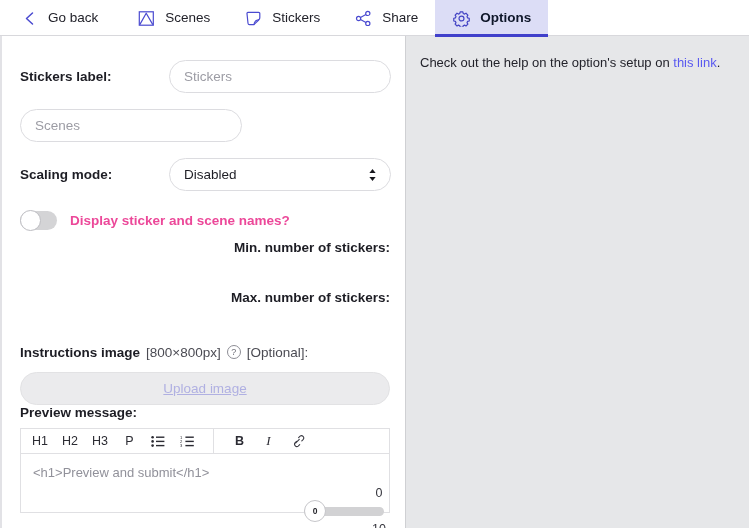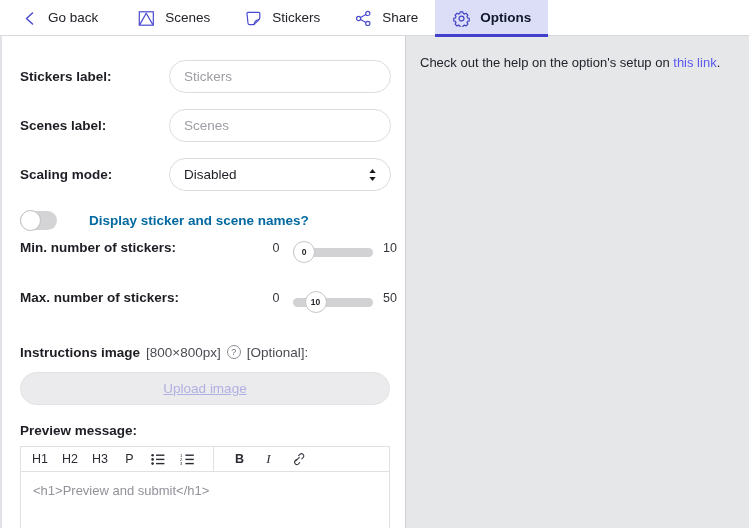--- a/index.html
+++ b/index.html
@@ -147,27 +147,28 @@
     cursor: pointer;
   }
   .toggle .knob {
     position: absolute; left: 0; top: -1px;
     width: 21px; height: 21px;
     border-radius: 50%;
     background: #ffffff;
     border: 1px solid #bdbdc2;
   }
   .toggle-label {
-    font-size: 13.5px; font-weight: bold; color: #0369a1; margin-left: 19px;
+    font-size: 13.5px; font-weight: bold; color: #ec4899;
   }
 
   
   .slider-row {
-    display: flex; align-items: flex-start;
+    display: flex; align-items: flex-end;
     height: 50px;
+    flex-direction: column;
   }
   .slider-lbl {
     font-size: 13.5px; font-weight: bold; color: #1d1d24;
     flex: 0 0 245px;
     line-height: 1;
   }
   .slider-min, .slider-max {
     font-size: 12.5px; color: #35353d;
     width: 22px; text-align: center;
     flex: 0 0 auto;
@@ -223,21 +224,20 @@
     border: 1px solid #e2e2e4;
     display: flex; align-items: center; justify-content: center;
     font-size: 13.5px;
     color: #b0b0e2;
     cursor: pointer;
     text-decoration: underline;
   }
 
   
   .pm-label {
-    margin-top: 18px;
     font-size: 13.5px; font-weight: bold; color: #1d1d24;
   }
   .editor {
     margin-top: 8px;
     width: 370px;
     border: 1px solid #e0e0e3;
     background: #ffffff;
   }
   .editor-toolbar {
     display: flex; align-items: flex-start;
@@ -332,21 +332,20 @@
     <div class="form">
 
       <div class="row">
         <div class="lbl">Stickers label:</div>
         <div class="field">
           <input class="pill-input" type="text" placeholder="Stickers" style="">
         </div>
       </div>
 
       <div class="row">
-        <div class="lbl">Scenes label:</div>
         <div class="field">
           <input class="pill-input" type="text" placeholder="Scenes" style="">
         </div>
       </div>
 
       <div class="row">
         <div class="lbl">Scaling mode:</div>
         <div class="field">
           <div class="select-wrap">
             <select class="pill-select">

